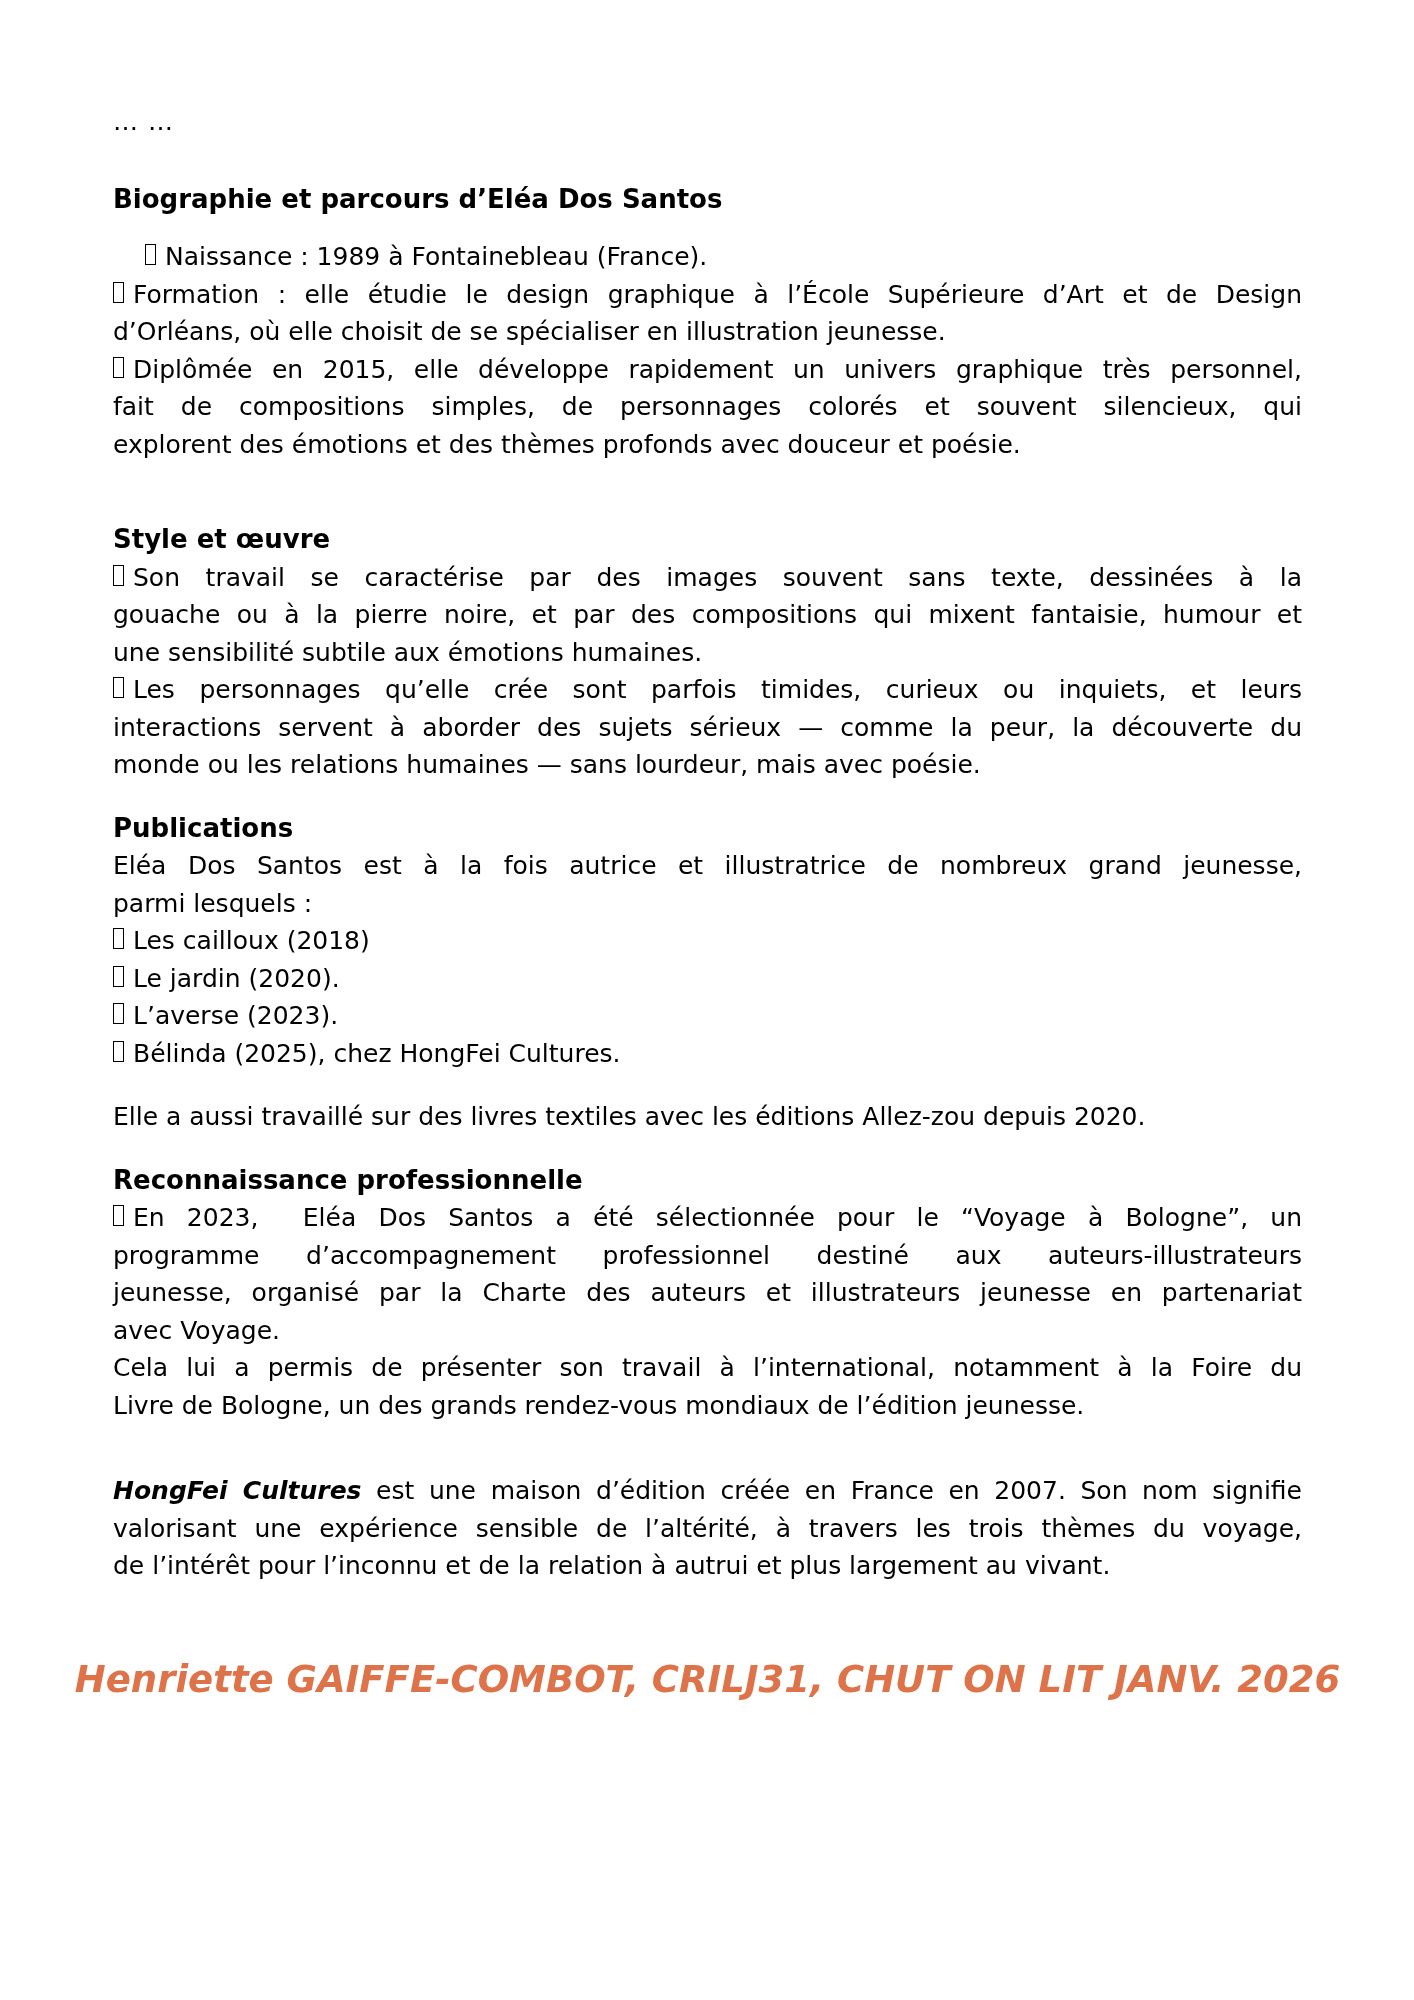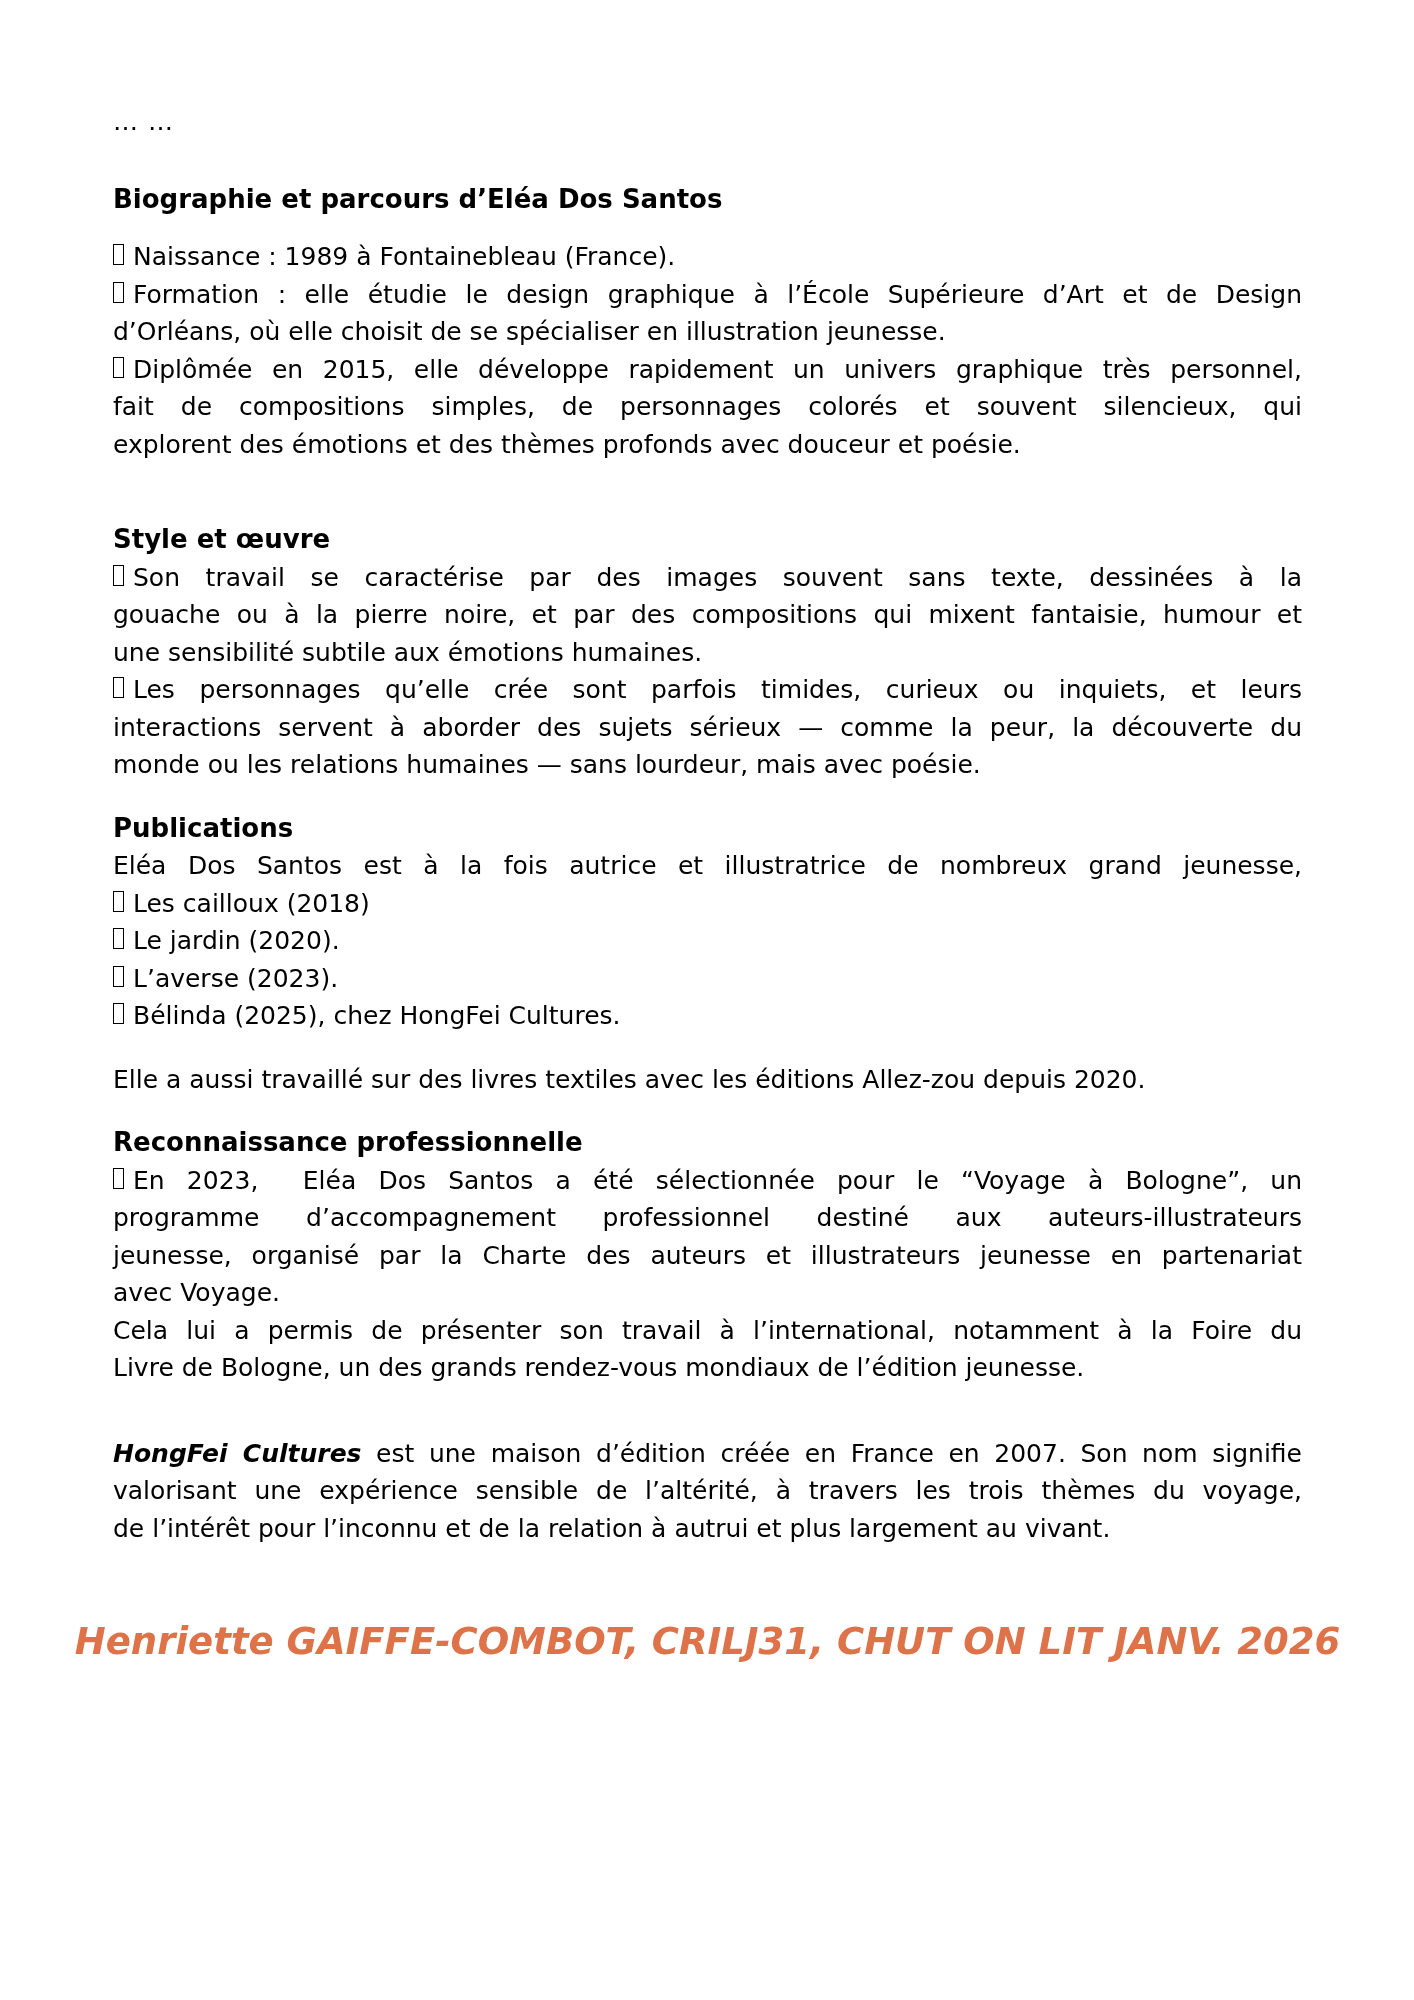--- a/index.html
+++ b/index.html
@@ -20,21 +20,21 @@
   .blk { min-height: 37.5px; }
   .leader { letter-spacing: 1px; }
   .heading {
     font-weight: bold;
     font-size: 26px;
   }
   .justify {
     text-align: justify;
     text-align-last: justify;
   }
-  .gap-sm  { margin-top: 20px; }
+  .gap-sm  { margin-top: 20px; margin-left: 32px; }
   .gap-md  { margin-top: 26px; }
   .gap-lg  { margin-top: 40px; }
   .gap-para{ margin-top: 48px; }
   .gap-xl  { margin-top: 58px; }
   .gap-sig { margin-top: 70px; }
   .tofu {
     display: inline-block;
     width: 11px;
     height: 21px;
     border: 1.6px solid #000000;
@@ -68,20 +68,21 @@
       <div class="blk line"><span>explorent des émotions et des thèmes profonds avec douceur et poésie.</span></div>
       <div class="blk heading gap-xl"><span>Style et œuvre</span></div>
       <div class="blk line justify"><span class="tofu"></span><span>Son travail se caractérise par des images souvent sans texte, dessinées à la</span></div>
       <div class="blk line justify"><span>gouache ou à la pierre noire, et par des compositions qui mixent fantaisie, humour et</span></div>
       <div class="blk line"><span>une sensibilité subtile aux émotions humaines.</span></div>
       <div class="blk line justify"><span class="tofu"></span><span>Les personnages qu’elle crée sont parfois timides, curieux ou inquiets, et leurs</span></div>
       <div class="blk line justify"><span>interactions servent à aborder des sujets sérieux — comme la peur, la découverte du</span></div>
       <div class="blk line"><span>monde ou les relations humaines — sans lourdeur, mais avec poésie.</span></div>
       <div class="blk heading gap-md"><span>Publications</span></div>
       <div class="blk line justify"><span>Eléa Dos Santos est à la fois autrice et illustratrice de nombreux grand jeunesse,</span></div>
+      <div class="blk line"><span>parmi lesquels :</span></div>
       <div class="blk line"><span class="tofu"></span><span>Les cailloux (2018)</span></div>
       <div class="blk line"><span class="tofu"></span><span>Le jardin (2020).</span></div>
       <div class="blk line"><span class="tofu"></span><span>L’averse (2023).</span></div>
       <div class="blk line"><span class="tofu"></span><span>Bélinda (2025), chez HongFei Cultures.</span></div>
       <div class="blk line gap-md"><span>Elle a aussi travaillé sur des livres textiles avec les éditions Allez-zou depuis 2020.</span></div>
       <div class="blk heading gap-md"><span>Reconnaissance professionnelle</span></div>
       <div class="blk line justify"><span class="tofu"></span><span>En 2023,&nbsp; Eléa Dos Santos a été sélectionnée pour le “Voyage à Bologne”, un</span></div>
       <div class="blk line justify"><span>programme d’accompagnement professionnel destiné aux auteurs-illustrateurs</span></div>
       <div class="blk line justify"><span>jeunesse, organisé par la Charte des auteurs et illustrateurs jeunesse en partenariat</span></div>
       <div class="blk line"><span>avec Voyage.</span></div>

